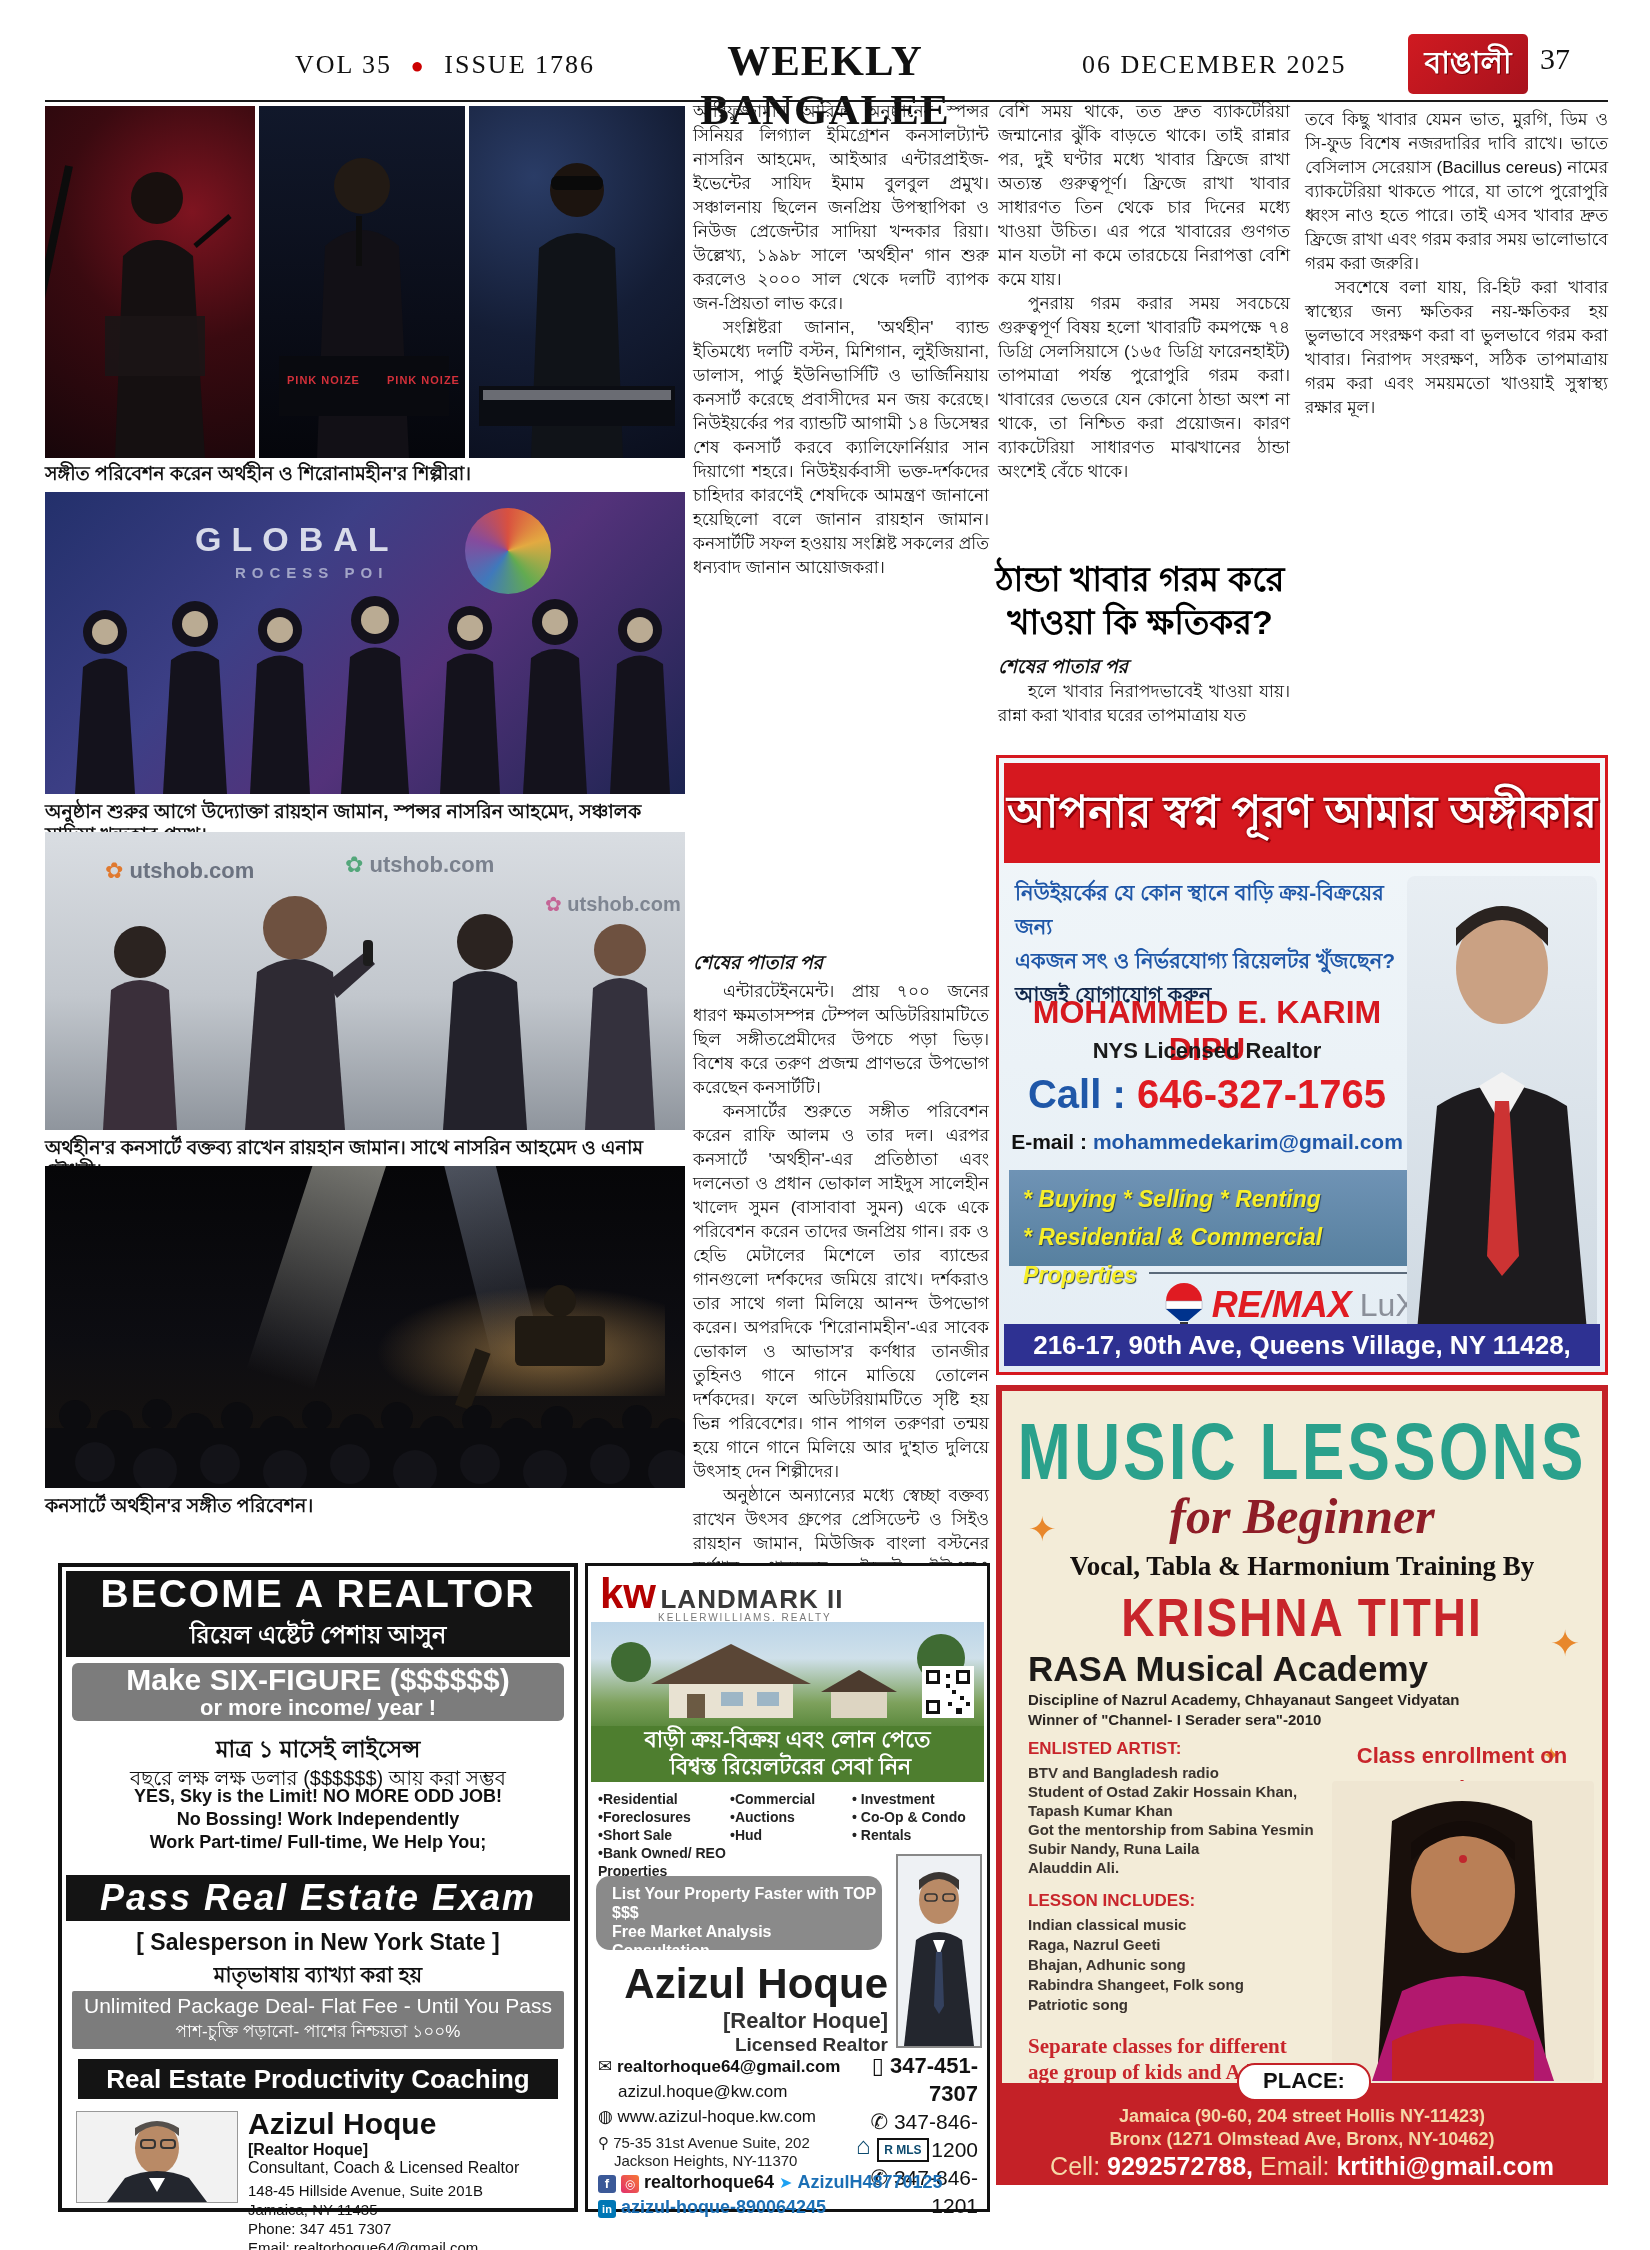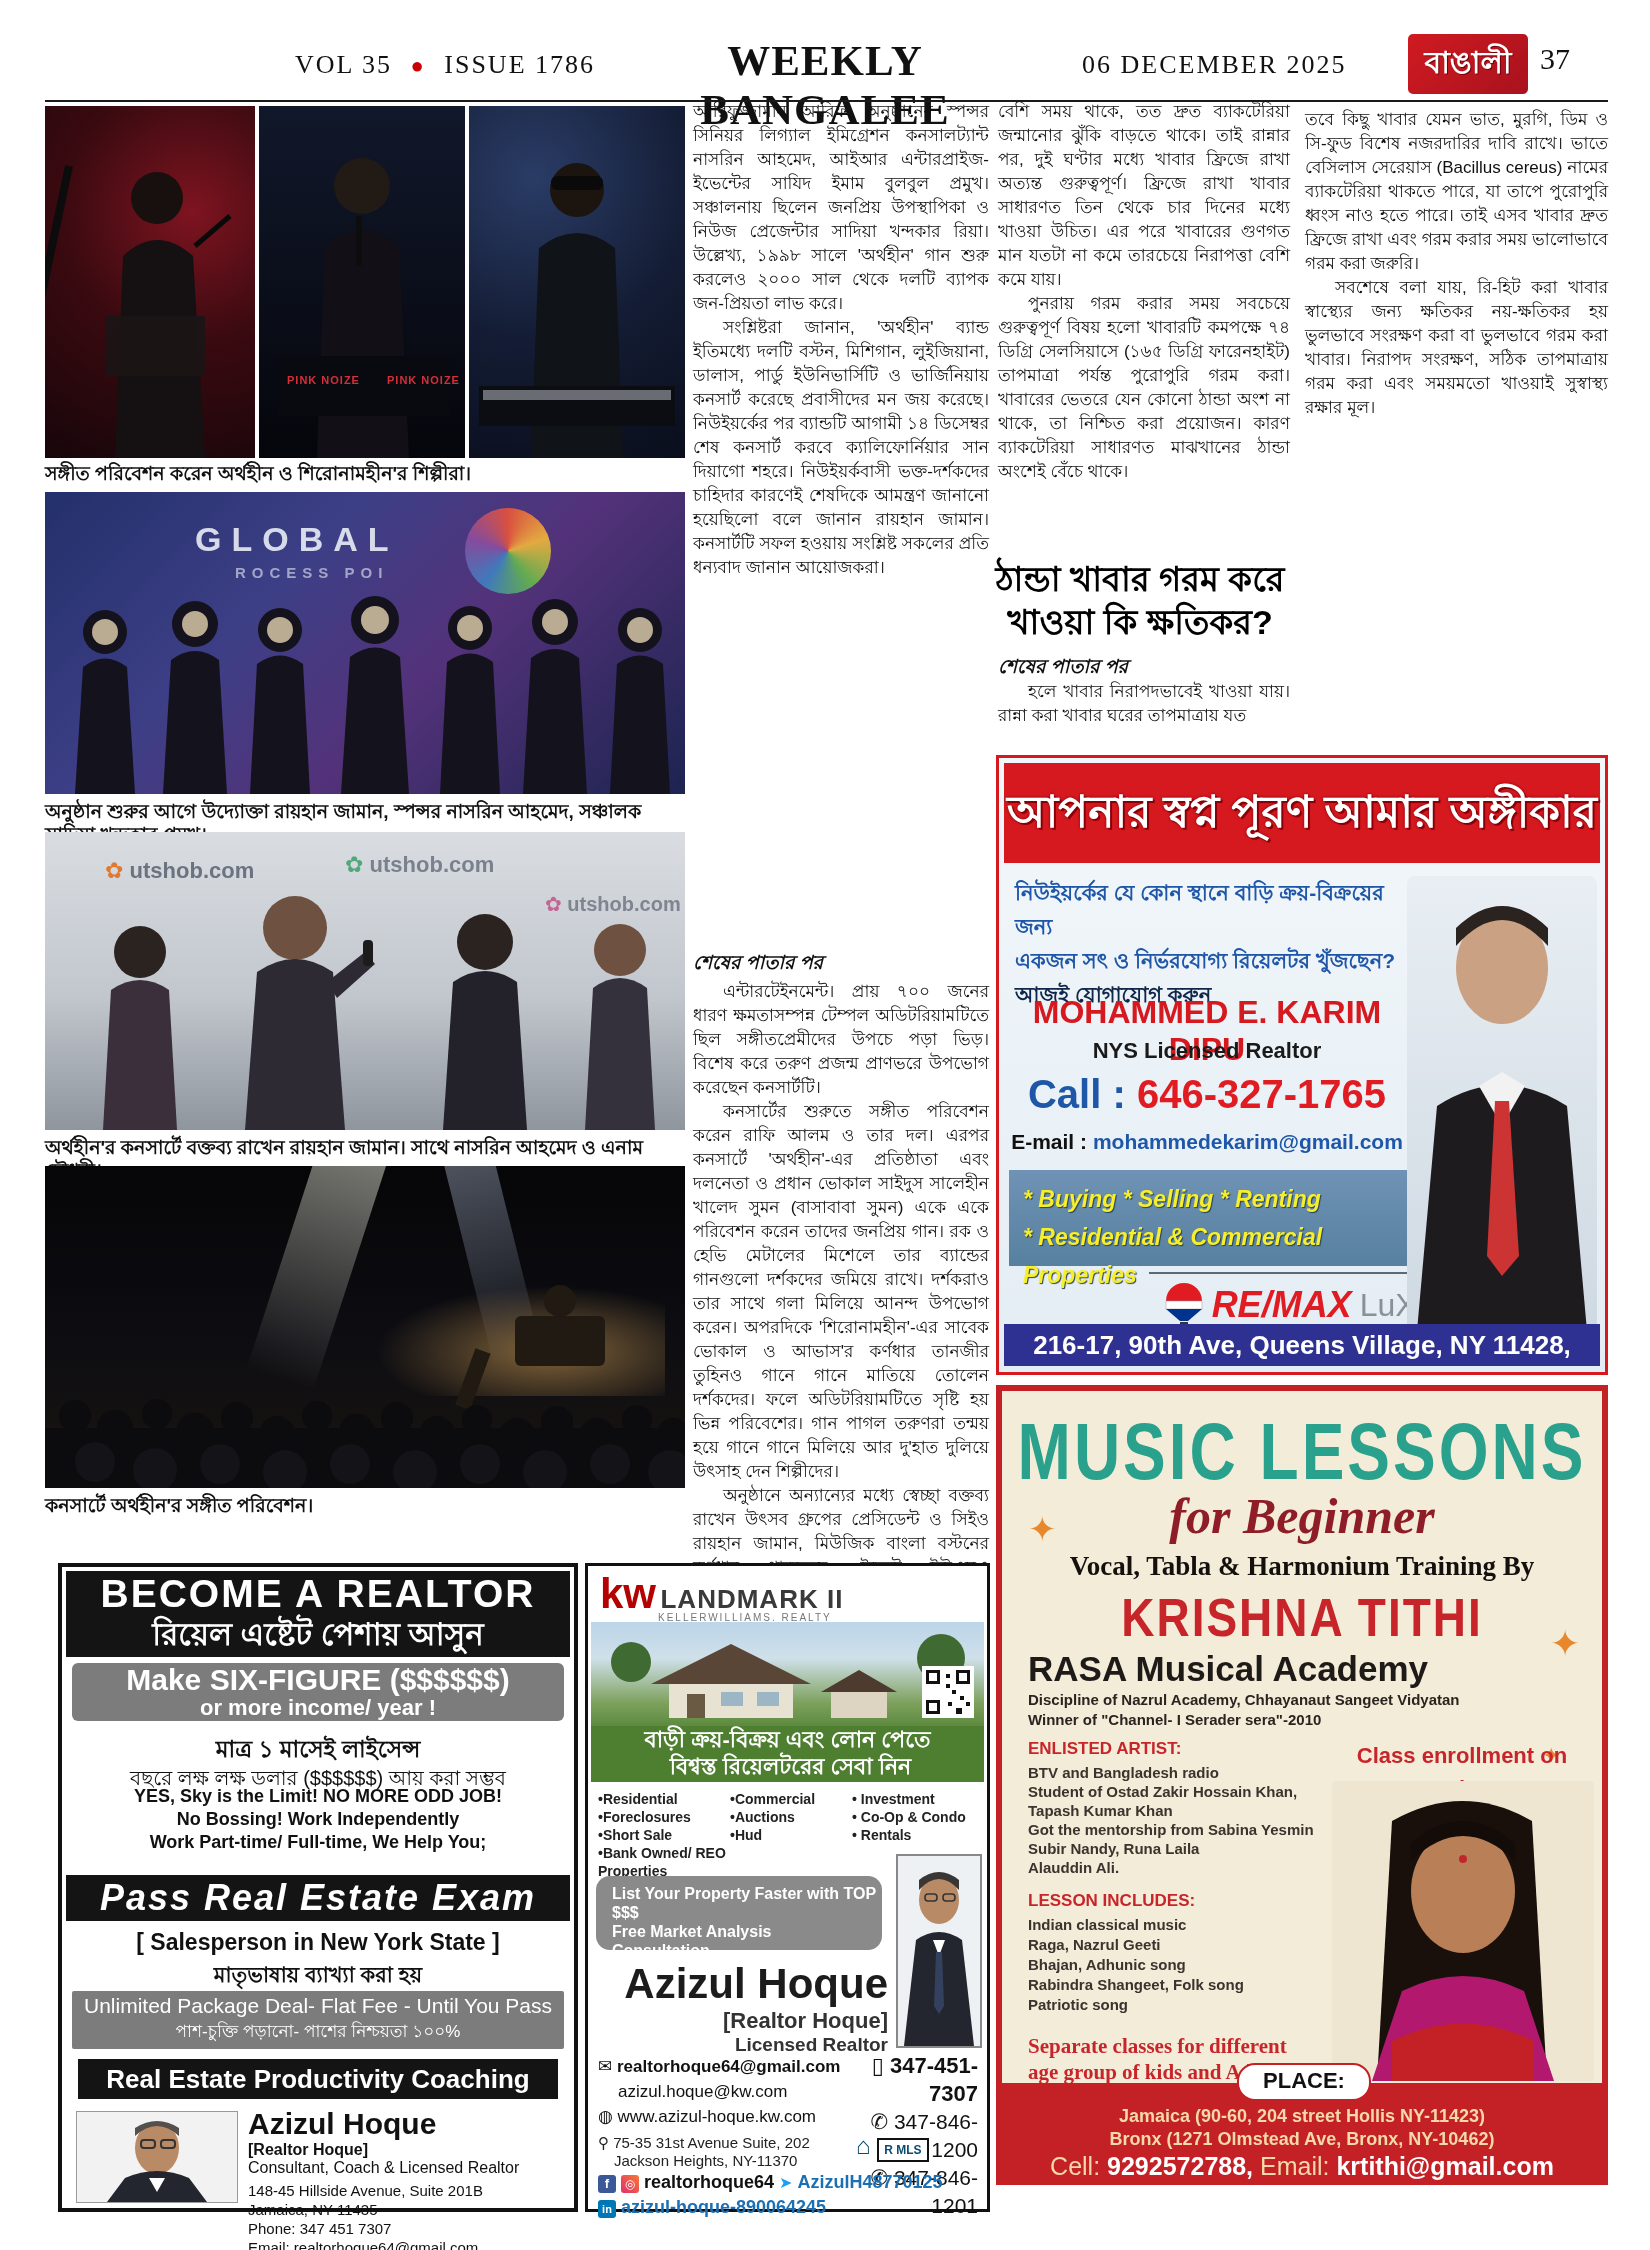--- a/index.html
+++ b/index.html
@@ -324,21 +324,21 @@
         <span style="color:#fff;font-weight:bold;">9292572788,</span>
         <span style="color:#f5d9a8;">Email:</span>
         <span style="color:#fff;font-weight:bold;">krtithi@gmail.com</span>
       </div>
     </div>
   </div>
 
   <div class="abs realtor" style="left:58px;top:1563px;width:512px;height:641px;">
     <div class="abs black-band" style="left:4px;top:4px;width:504px;height:86px;">
       <div style="font-size:39px;font-weight:bold;letter-spacing:2px;line-height:46px;">BECOME A REALTOR</div>
-      <div class="bn" style="font-size:31px;font-weight:bold;line-height:36px;">রিয়েল এষ্টেট পেশায় আসুন</div>
+      <div class="bn" style="font-size:24px;font-weight:bold;line-height:36px;">রিয়েল এষ্টেট পেশায় আসুন</div>
     </div>
     <div class="abs gray-band" style="left:10px;top:96px;width:492px;height:58px;">
       <div style="font-size:30px;font-weight:bold;line-height:34px;">Make SIX-FIGURE ($$$$$$)</div>
       <div style="font-size:22px;font-weight:bold;line-height:22px;">or more income/ year !</div>
     </div>
     <div class="abs bn" style="left:0;top:164px;width:100%;text-align:center;font-size:23px;font-weight:bold;">মাত্র ১ মাসেই লাইসেন্স</div>
     <div class="abs bn" style="left:0;top:196px;width:100%;text-align:center;font-size:20px;">বছরে লক্ষ লক্ষ ডলার ($$$$$$) আয় করা সম্ভব</div>
     <div class="abs ml" style="left:0;top:218px;width:100%;text-align:center;font-size:18px;line-height:23px;font-weight:bold;">YES, Sky is the Limit! NO MORE ODD JOB!
 No Bossing! Work Independently
 Work Part-time/ Full-time, We Help You;</div>

